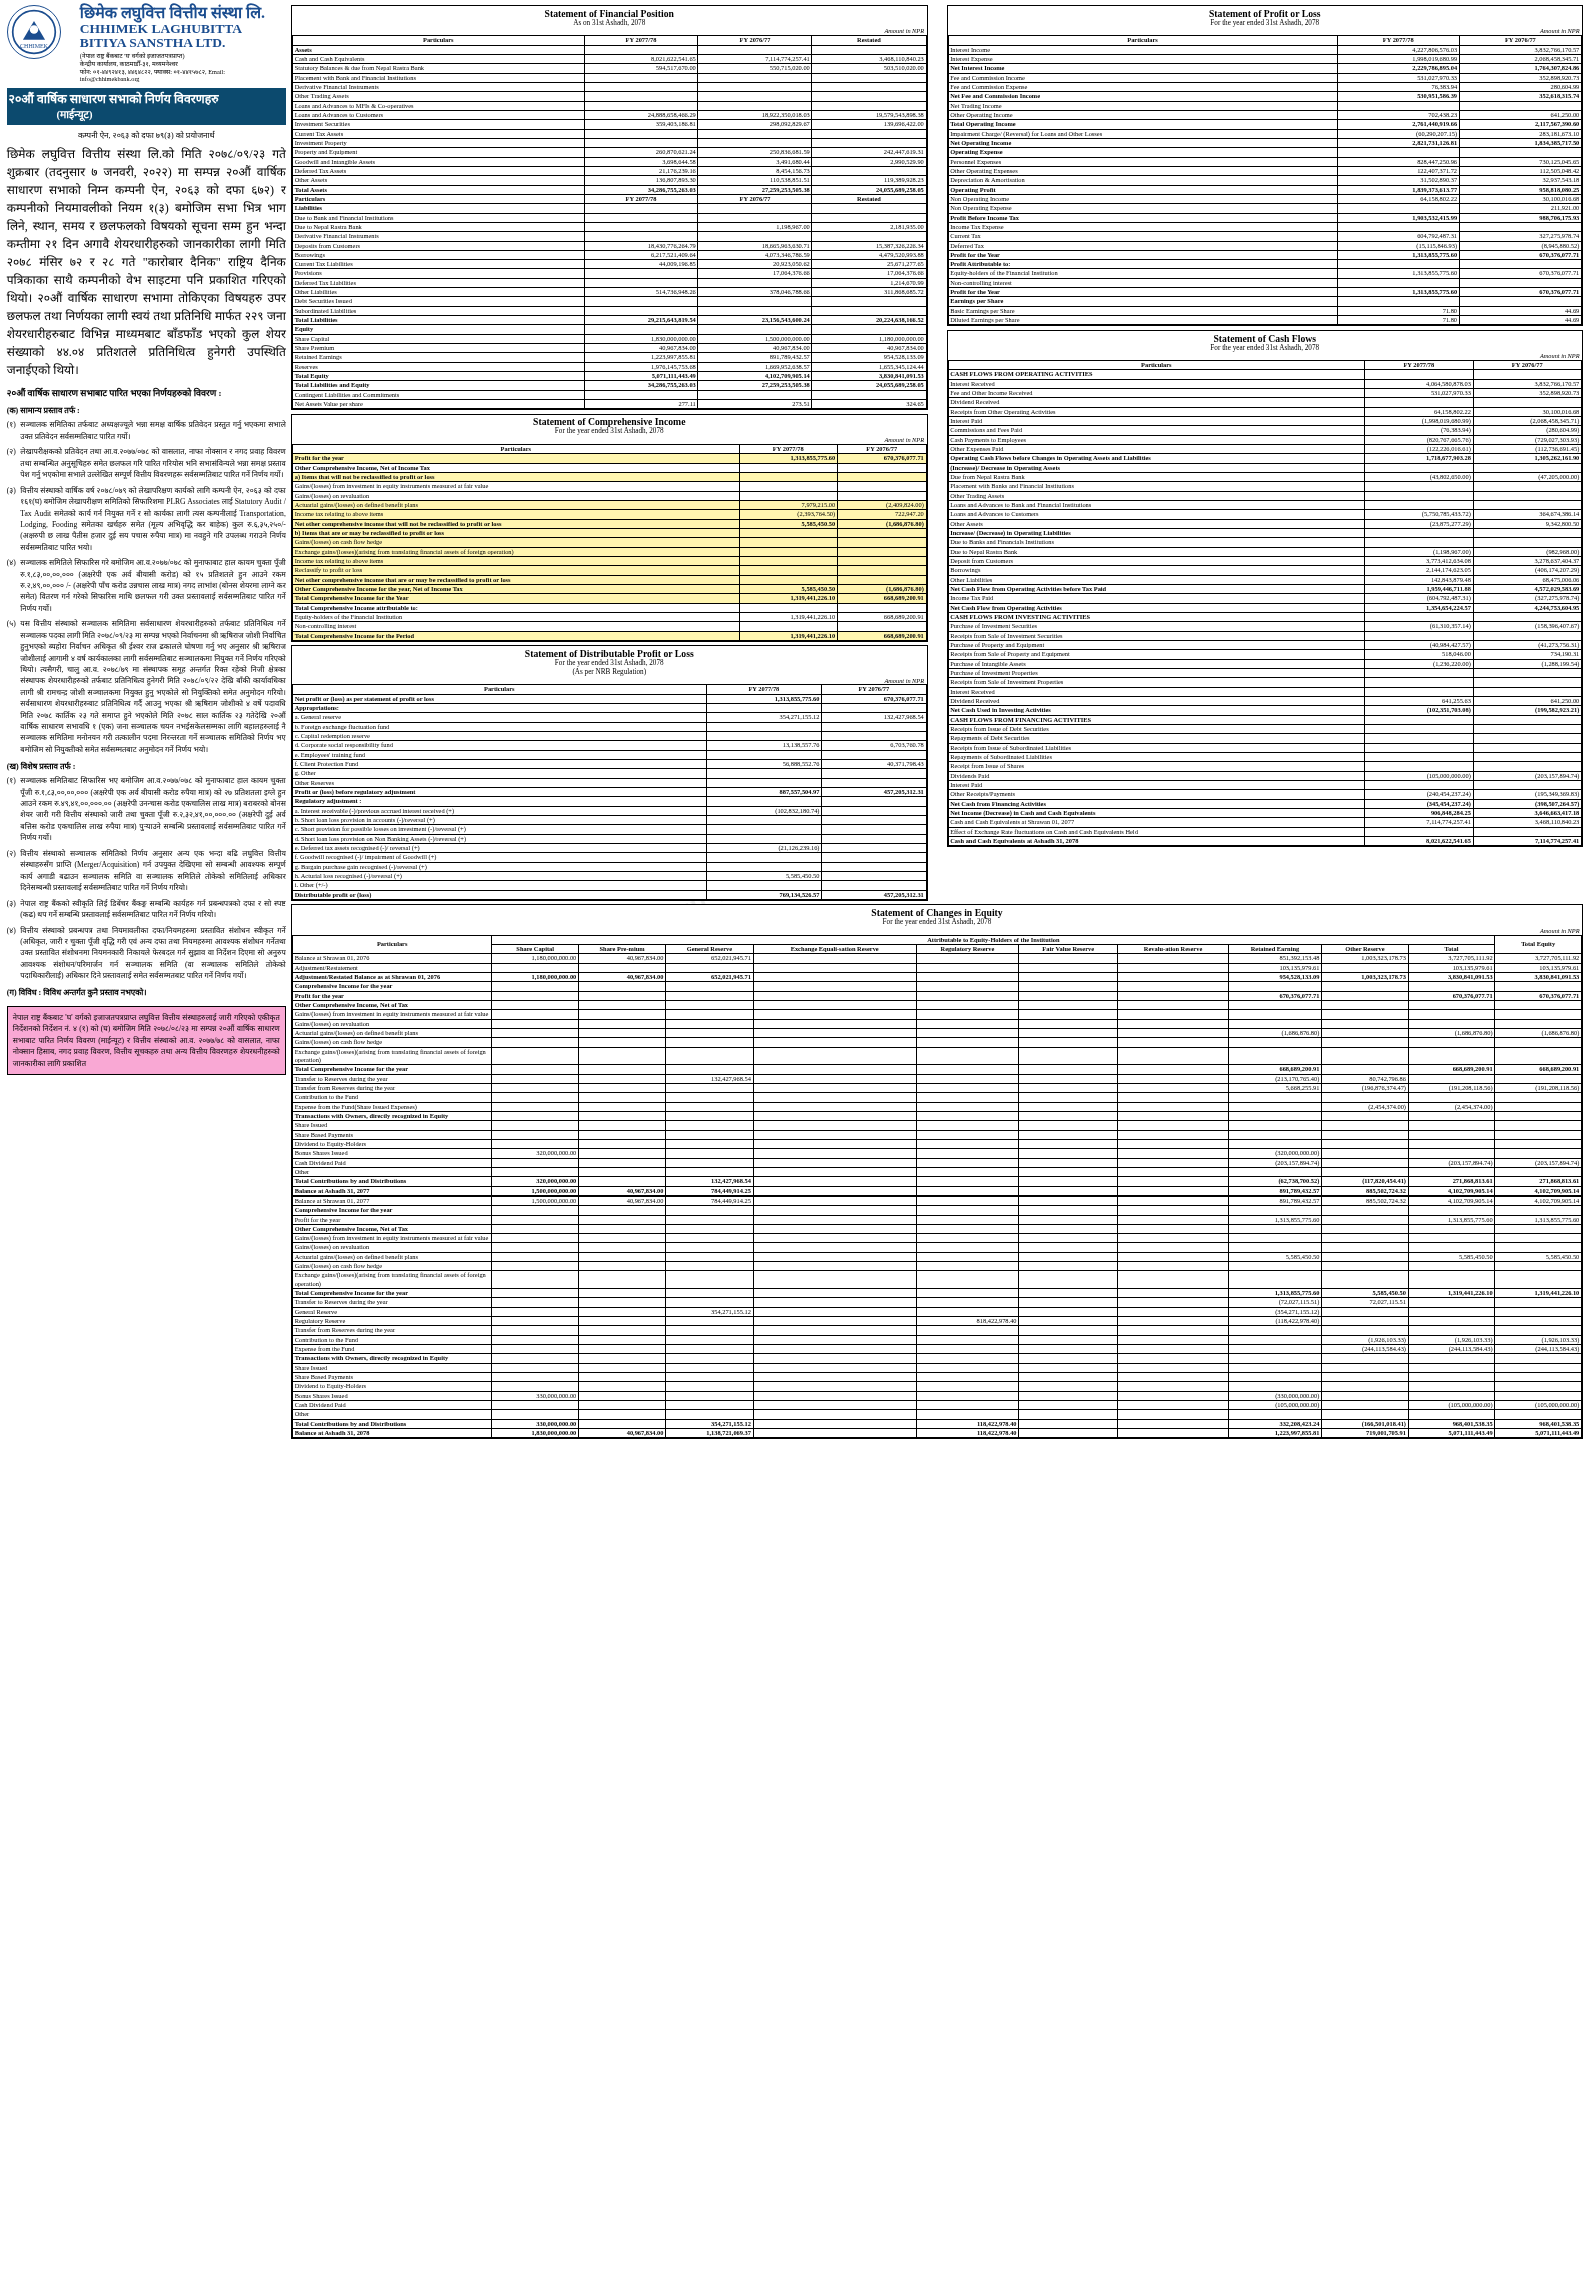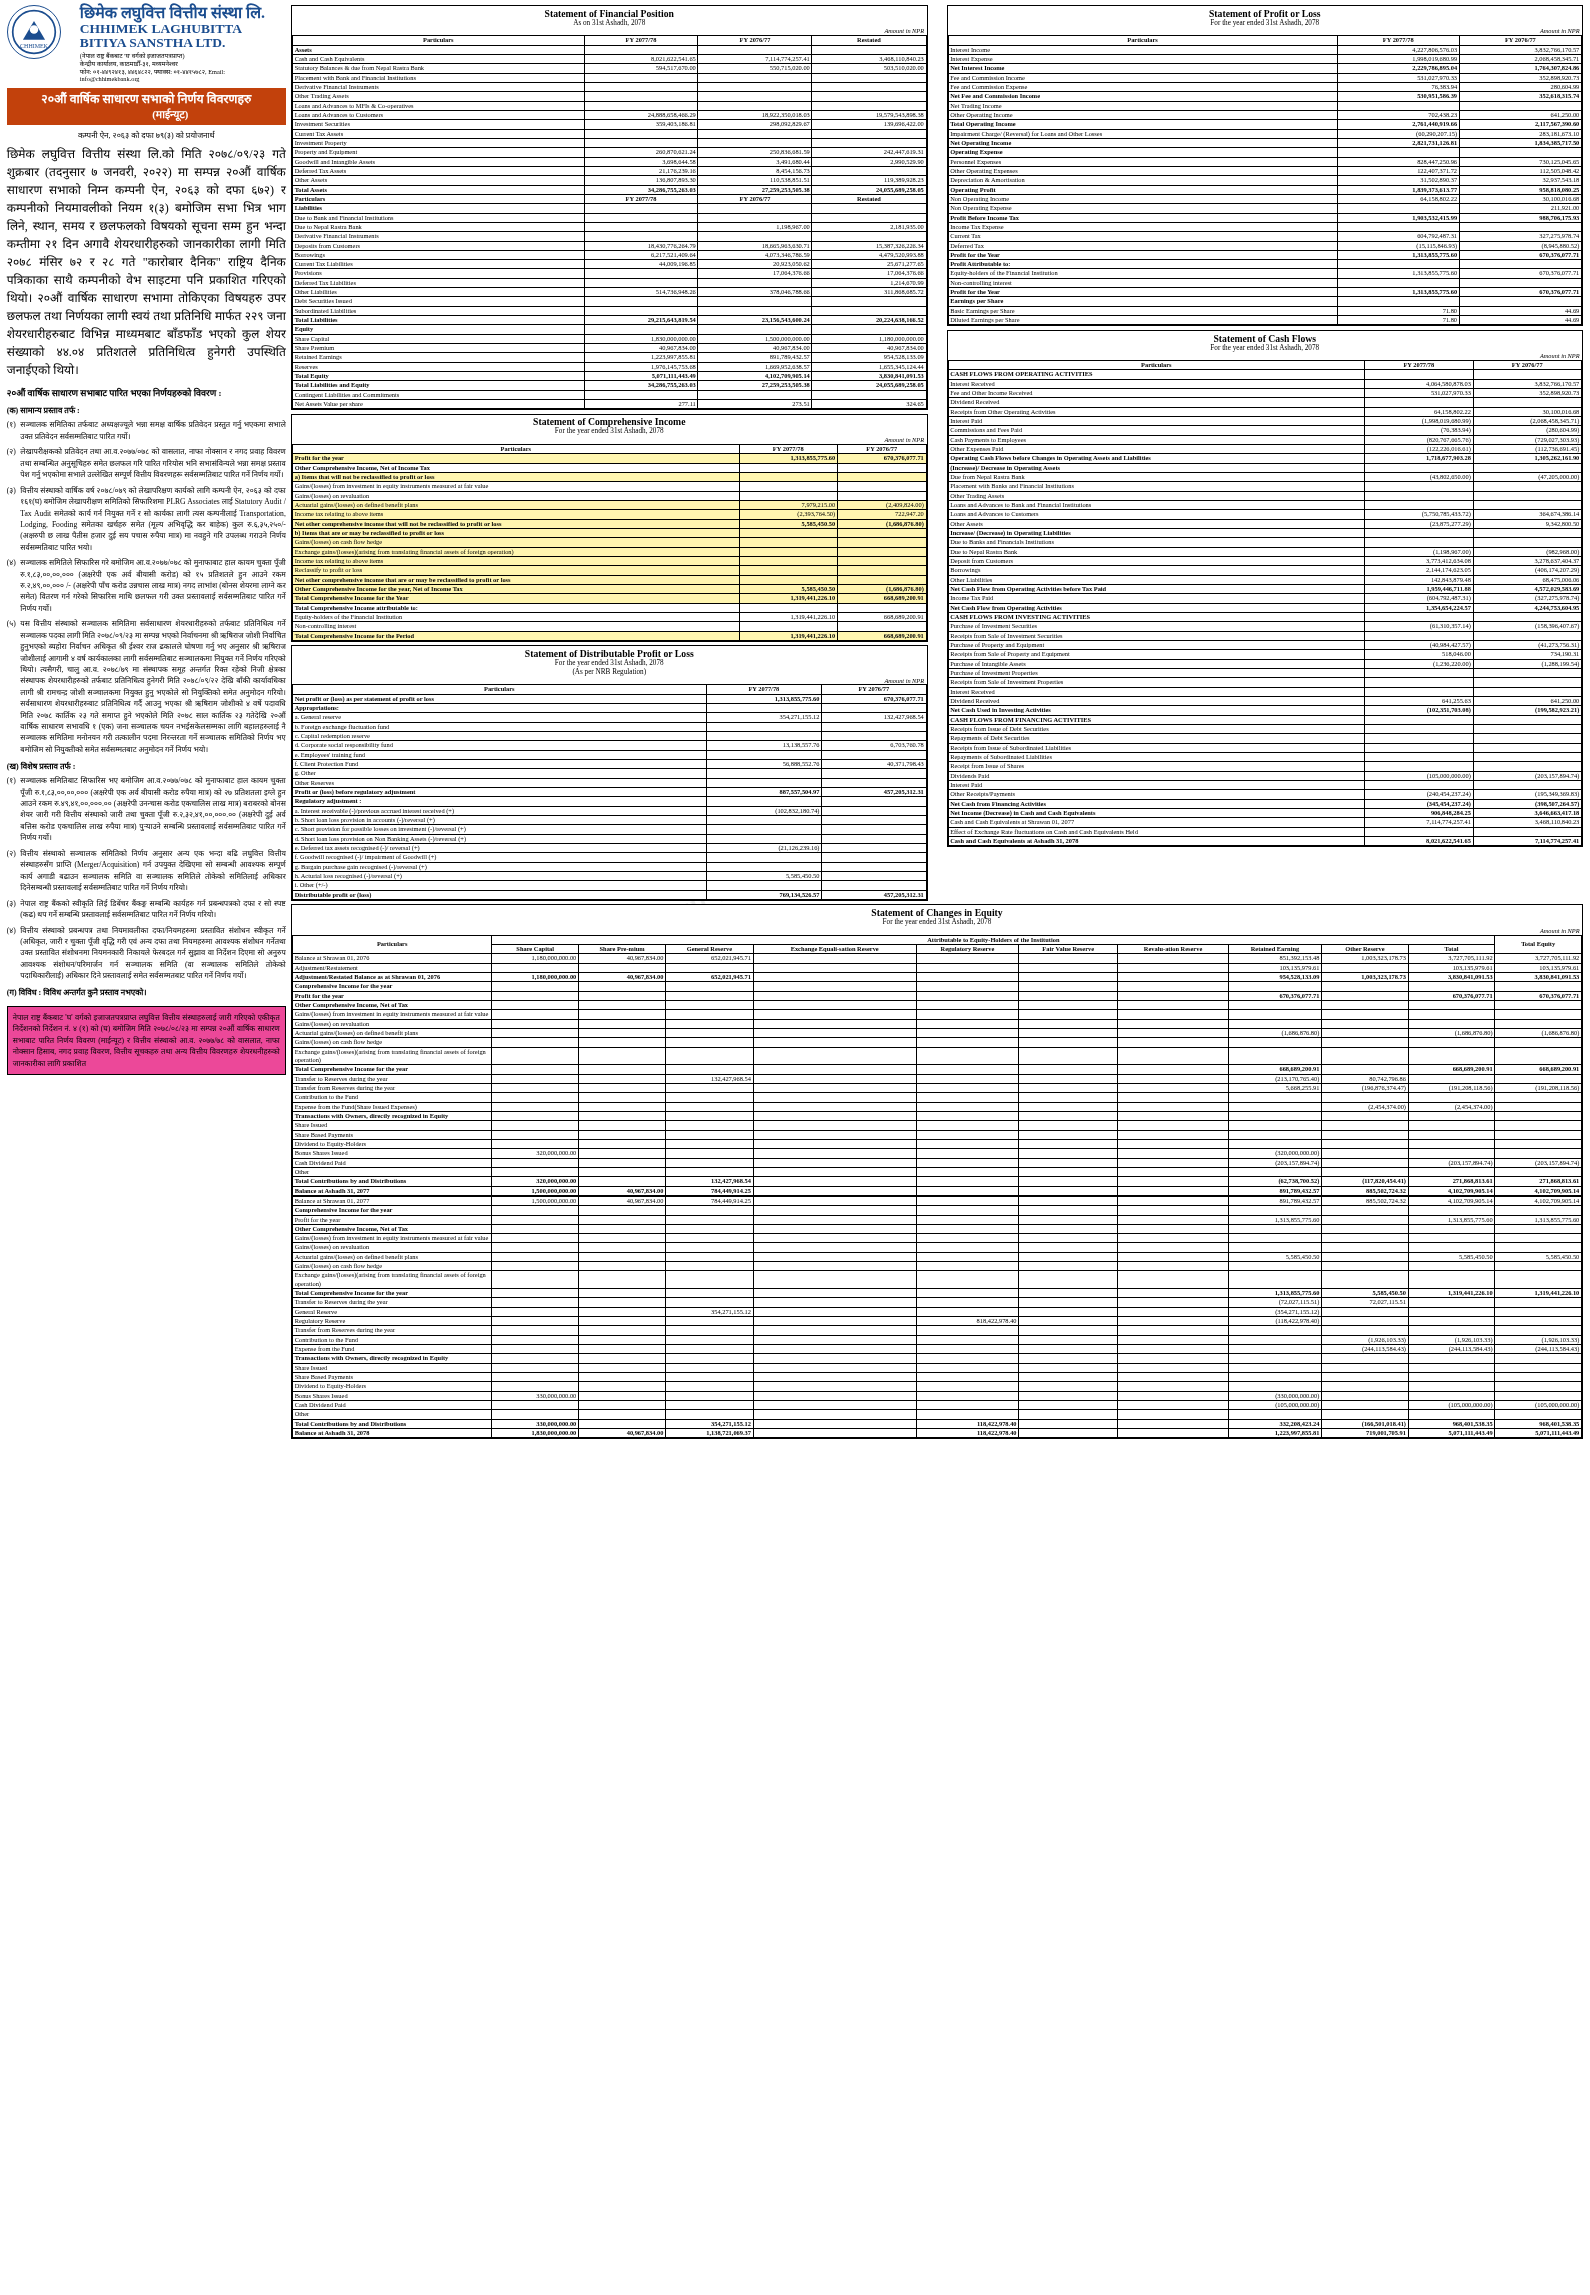--- a/index.html
+++ b/index.html
@@ -9,29 +9,29 @@
   .col-right{position:absolute;left:291px;top:5px;width:1292px;}
 
   
   .logo-row{display:flex;align-items:flex-start;gap:19px;}
   .logo{width:52px;height:52px;border-radius:50%;border:1.7px solid #1b4d8f;display:flex;align-items:center;justify-content:center;flex:none;background:#fff;}
   .logo svg{width:46px;height:46px;}
   .co-nep{font-size:16px;font-weight:bold;color:#1b4d8f;line-height:1.05;}
   .co-eng{font-size:13.5px;font-weight:bold;color:#1b4d8f;line-height:1.05;}
   .co-sub{font-size:6.3px;color:#000;line-height:1.25;margin-top:1.7px;}
   .co-sub2{font-size:6.3px;color:#000;line-height:1.25;}
-  .band{margin-top:5px;background:#c2410c;color:#fff;text-align:center;padding:4.2px 1.7px;font-size:12.3px;font-weight:bold;line-height:1.25;}
+  .band{margin-top:5px;background:#0c4a6e;color:#fff;text-align:left;padding:4.2px 1.7px;font-size:12.3px;font-weight:bold;line-height:1.25;}
   .band small{display:block;font-size:10.6px;font-weight:bold;margin-left:48px;}
   .act-line{text-align:center;font-size:8px;font-weight:normal;margin-top:4.2px;}
   .para{font-size:12px;line-height:1.5;text-align:justify;margin-top:5px;}
   .sec-head{font-size:9px;font-weight:bold;margin-top:6.8px;}
   .sub-head{font-size:8px;font-weight:bold;margin-top:5px;}
   .item{font-size:7.6px;line-height:1.5;text-align:justify;margin-top:4.2px;padding-left:13.5px;position:relative;}
   .item .num{position:absolute;left:0;top:0;}
-  .notice{margin-top:8.5px;border:0.8px solid #000;background:#ec4899;padding:5px;font-size:7.6px;line-height:1.5;text-align:justify;}
+  .notice{margin-top:8.5px;border:0.8px solid #000;background:#f9a8d4;padding:5px;font-size:7.6px;line-height:1.5;text-align:justify;}
   .stmt{border:0.8px solid #000;background:#fff;margin-bottom:3.4px;}
   .stmt-title{text-align:center;font-weight:bold;font-size:9.7px;padding:1.7px 0 0;}
   .stmt-sub{text-align:center;font-size:7.2px;padding-bottom:0.8px;}
   .stmt-amt{text-align:right;font-size:6.3px;font-style:italic;padding:0 2.5px 0.8px;}
   table.fin{width:100%;border-collapse:collapse;font-size:6.4px;}
   table.fin th,table.fin td{border:0.8px solid #000;padding:0px 1.7px;line-height:1.3;}
   table.fin th{font-weight:bold;text-align:center;}
   table.fin td.p{text-align:left;}
   table.fin td.n{text-align:right;white-space:nowrap;}
   tr.b td,tr.b th{font-weight:bold;}

